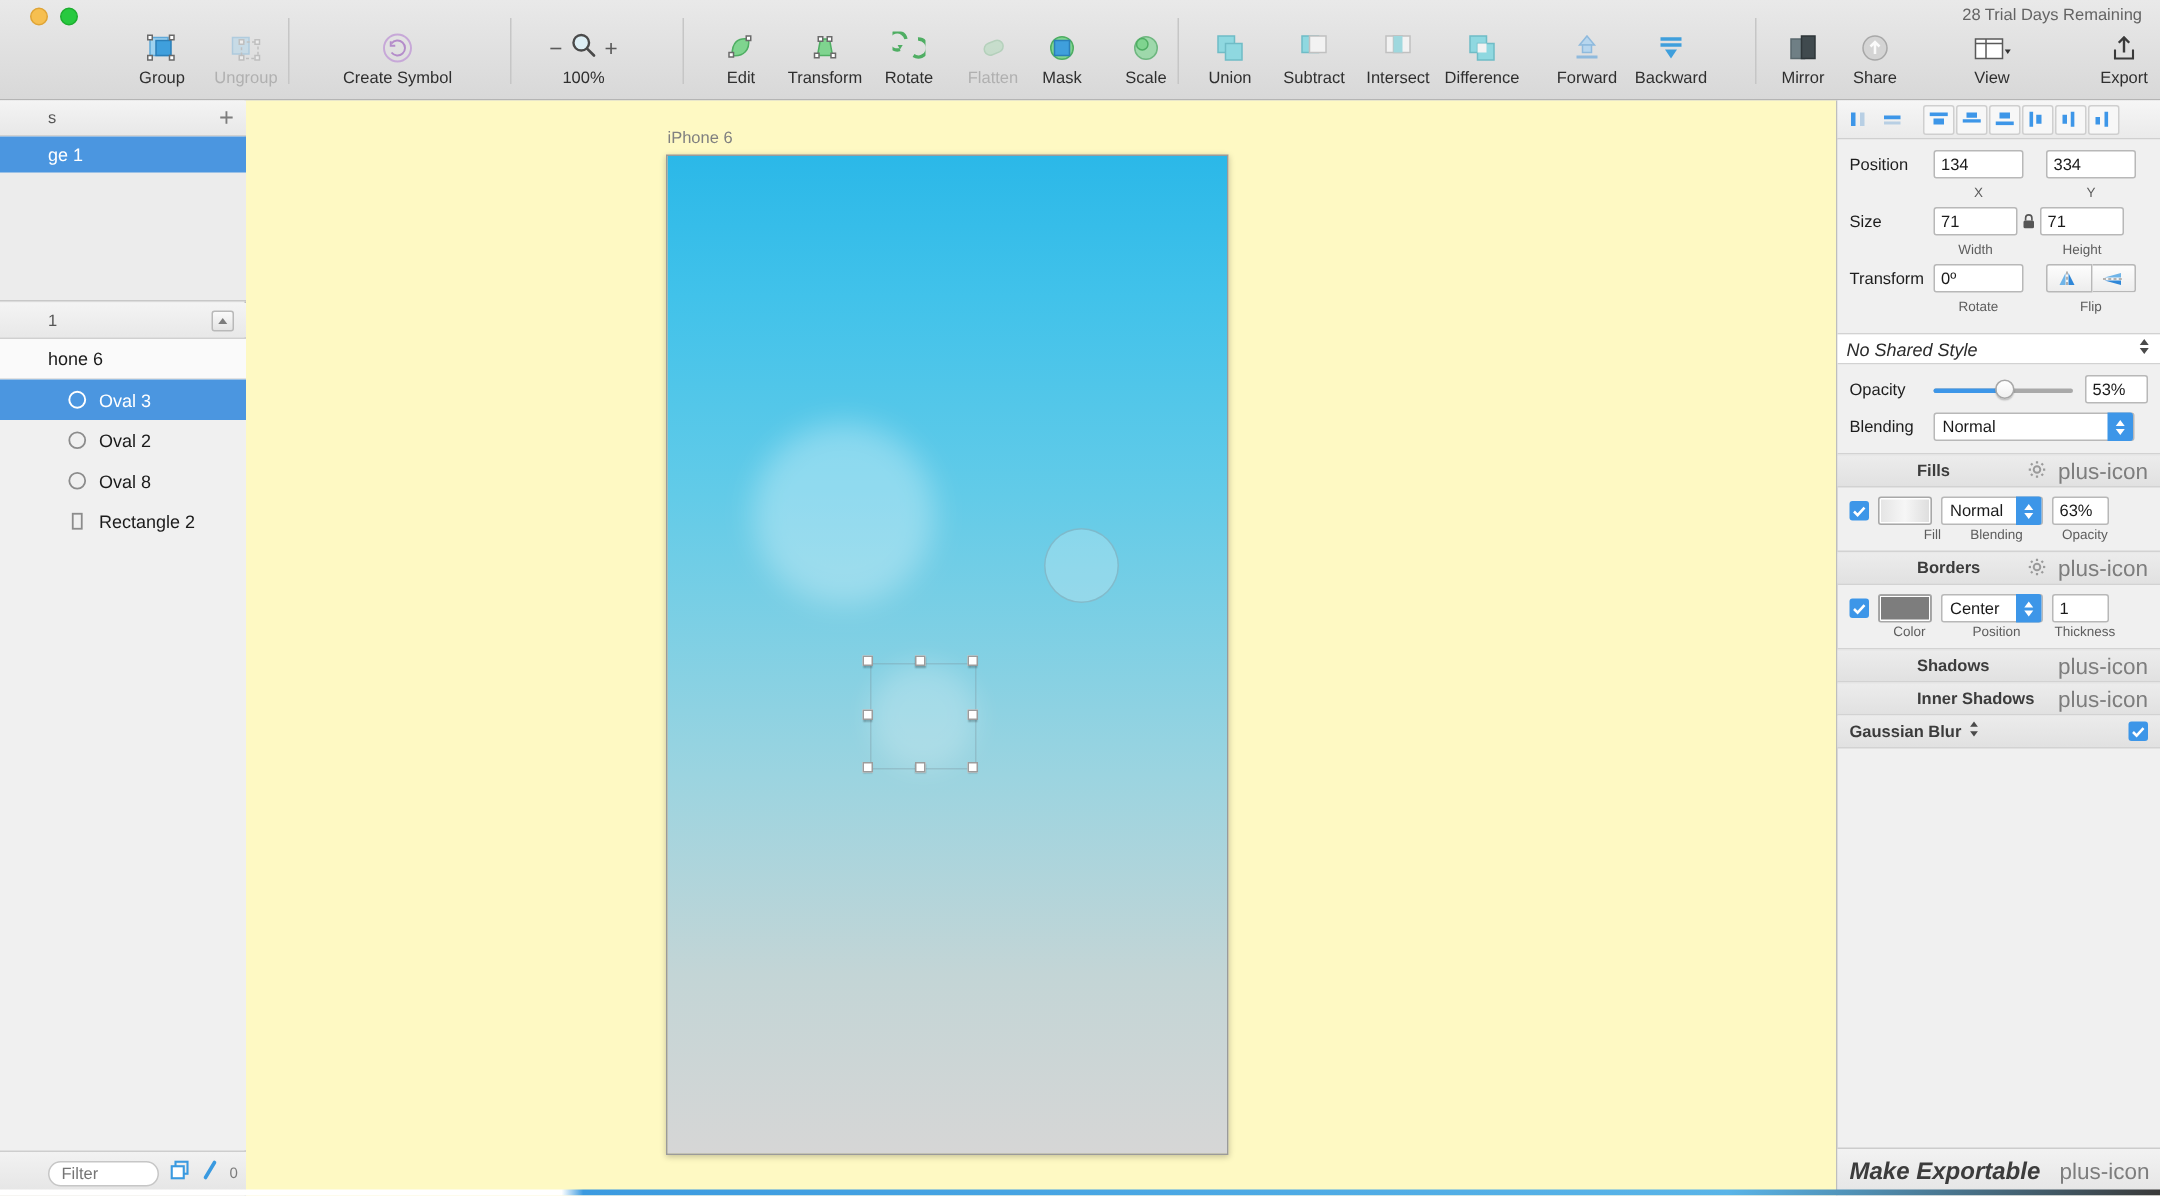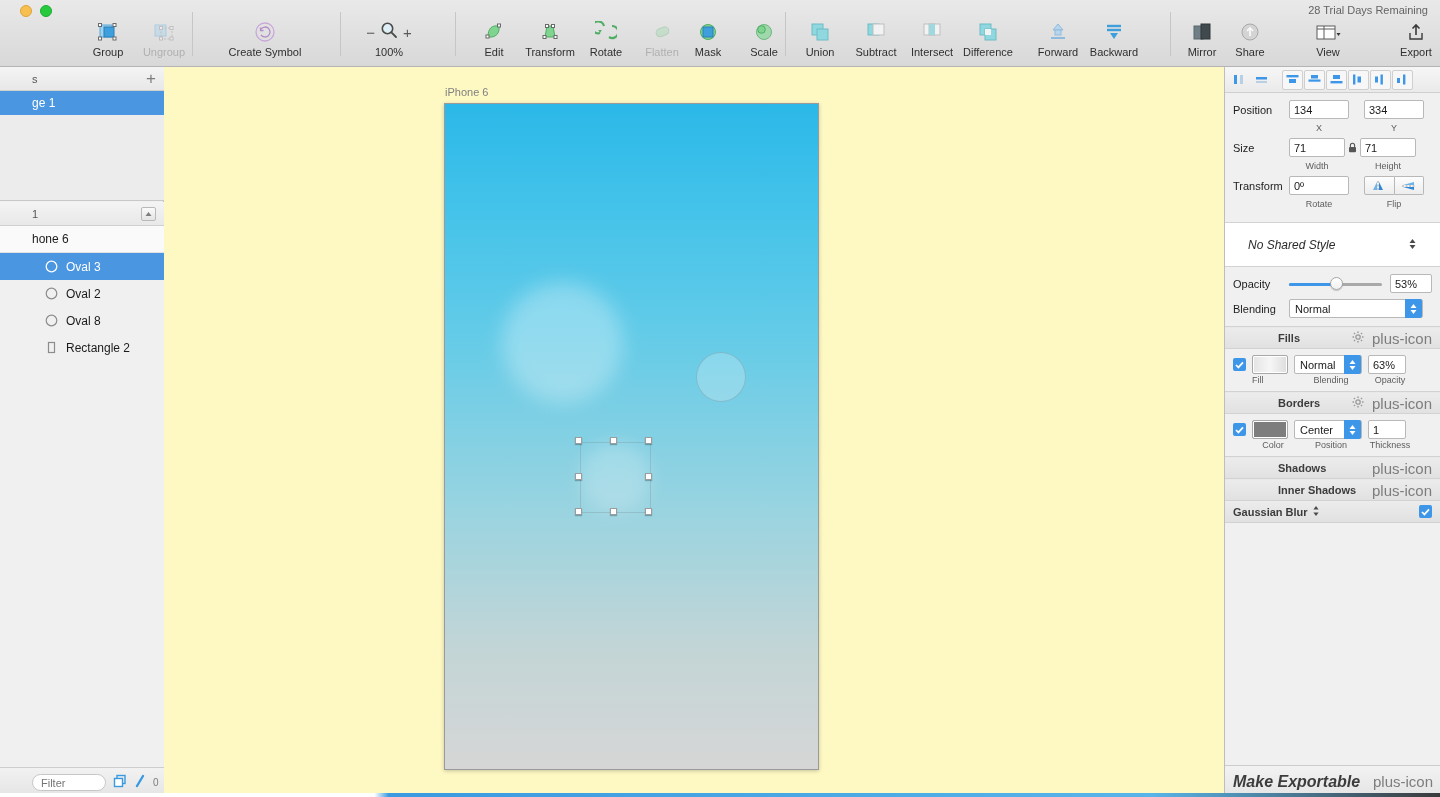--- a/index.html
+++ b/index.html
@@ -251,21 +251,21 @@
   .flipbox { display: flex; width: 60px; height: 19px; margin-left: 15px; }
   .flipbtn {
     flex: 1; border: 1px solid #b8b8b8; background: linear-gradient(to bottom,#fdfdfd,#ededed);
     display:flex; align-items:center; justify-content:center;
   }
   .flipbtn:first-child { border-radius: 2px 0 0 2px; }
   .flipbtn:last-child { border-radius: 0 2px 2px 0; border-left: none; }
 
   .shared-style {
     display: flex; align-items: center; justify-content: space-between;
-    height: 44px; padding: 0 23px;
+    height: 20px; padding: 0 6px;
     background: #ffffff; border-bottom: 1px solid #d2d2d2;
   }
   .shared-style .ss-lbl { font-style: italic; font-size: 12px; color: #2b2b2b; }
 
   .slider-wrap { display:flex; align-items:center; flex:1; height: 14px; position: relative; margin-right: 8px; }
   .track { position:absolute; left:0; right:0; top:6px; height:3px; border-radius:2px; background:#a9a9a9; }
   .track-fill { position:absolute; left:0; top:6px; height:3px; border-radius:2px; background:#3d96e8; }
   .knob {
     position:absolute; top:0; width:13px; height:13px; border-radius:50%;
     background: linear-gradient(to bottom,#ffffff,#f0f0f0);
@@ -874,21 +874,21 @@
           <span class="stepper">
             <svg width="9" height="14" viewBox="0 0 9 14">
                 <path d="M4.5,2 L7.5,6 L1.5,6 Z M4.5,12 L7.5,8 L1.5,8 Z" fill="#ffffff"></path>
               </svg>
           </span>
         </div>
         <input class="fld w38" value="63%" style="">
       </div>
       <div class="prop-caps">
         <span style="width:19px"></span>
-        <span style="width:42px; text-align:left">Fill</span>
+        <span style="width:42px; text-align:right">Fill</span>
         <span style="width:74px; text-align:center">Blending</span>
         <span style="width:44px; text-align:center">Opacity</span>
       </div>
     </div>
 
     <div class="sec-head">
       <span class="t">Borders</span>
       <span class="acts">
         <span>
           <svg width="12" height="12" viewBox="0 0 12 12">

